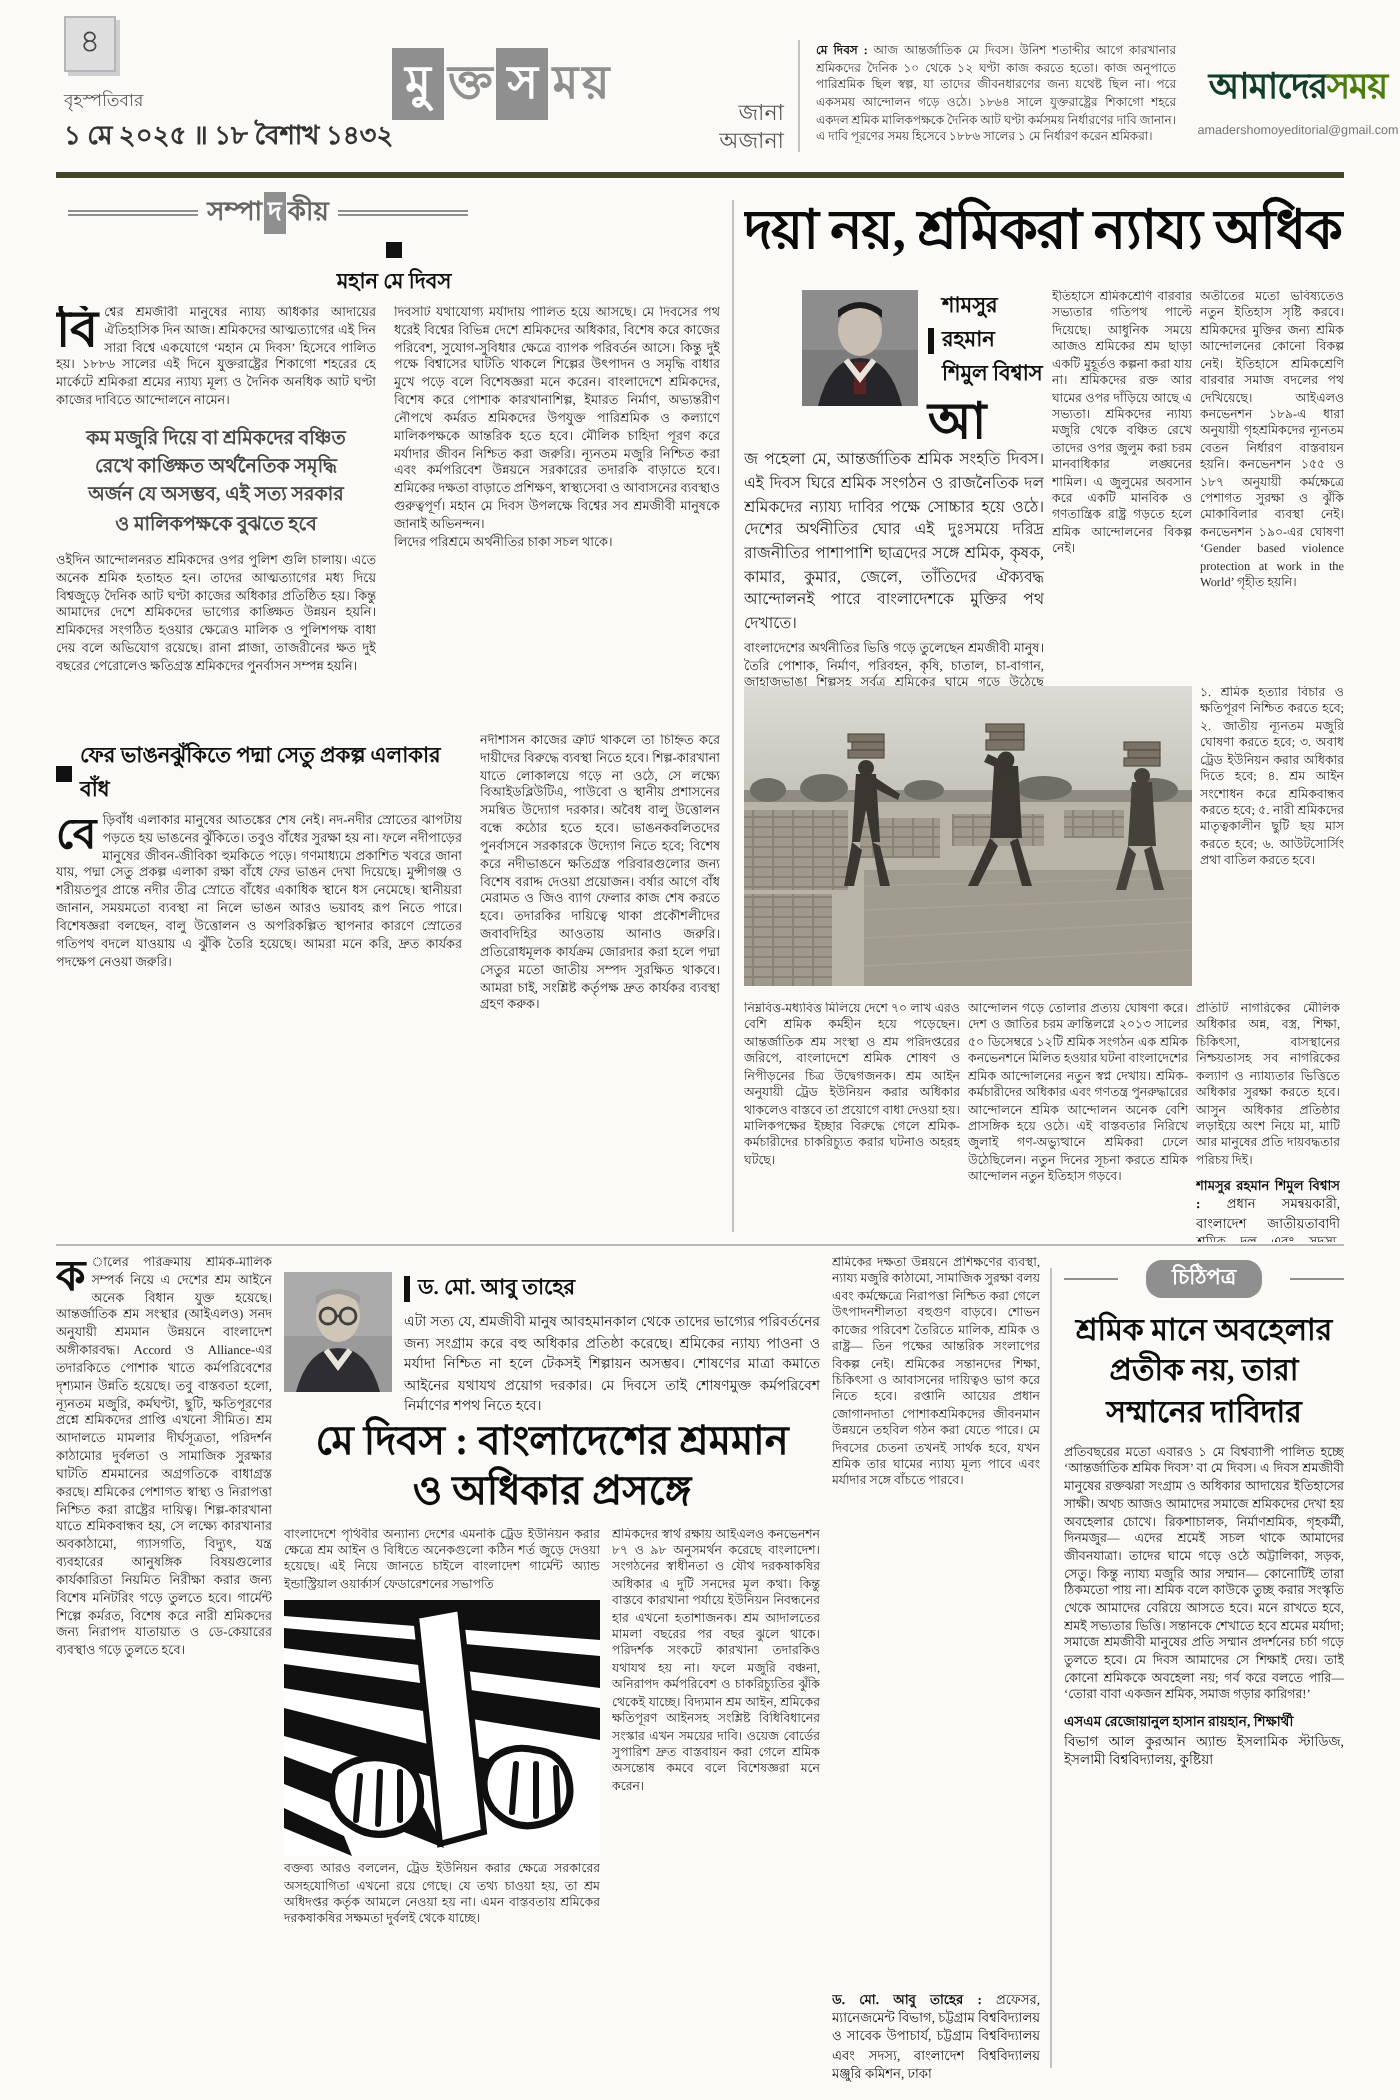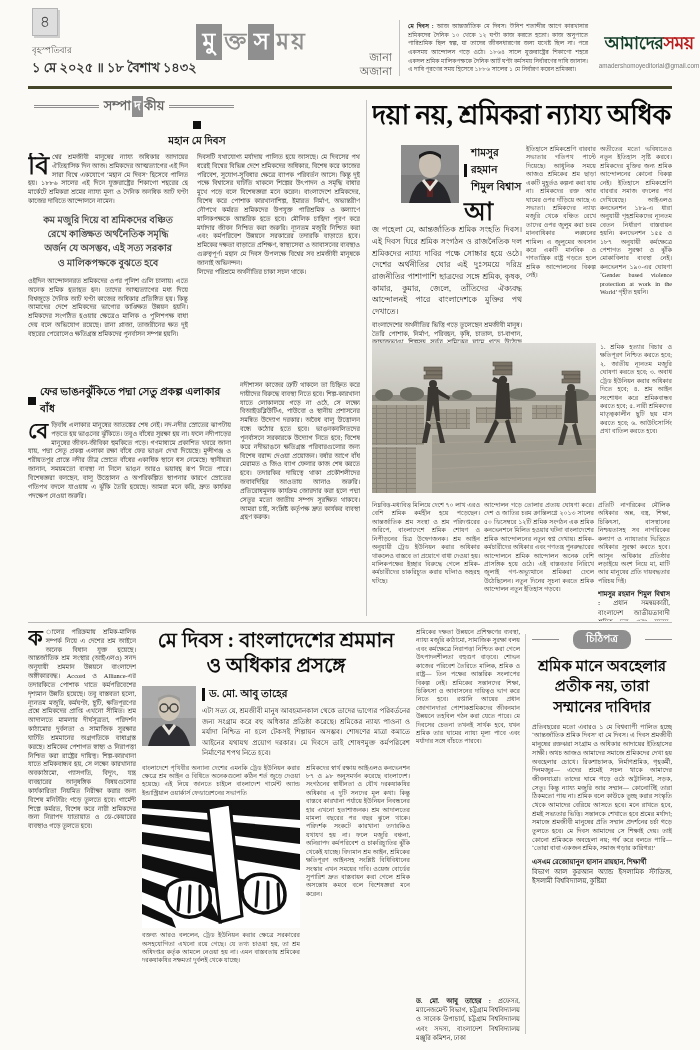--- a/index.html
+++ b/index.html
@@ -21,21 +21,21 @@
   #mlogo { left:168px; top:24px; display:flex; align-items:flex-end; gap:2px; font-family:"Liberation Sans",sans-serif; }
   .mtile { width:26px; height:36px; background:#8f8f8f; color:#fff; font-size:23px; font-weight:bold; display:flex; align-items:center; justify-content:center; }
   .mchar { color:#8f8f8f; font-size:23px; font-weight:bold; height:36px; display:flex; align-items:center; }
 
   #tagline { left:312px; top:26px; width:52px; text-align:right; font-size:11px; color:#555; line-height:1.3; font-family:"Liberation Sans",sans-serif;margin-top:24px; }
   .vrule { background:#c2c2c2; width:1px; }
   #factbox { left:380px; top:22px; width:180px; font-size:6px; line-height:1.45; text-align:justify; color:#3a3a3a; }
   #factbox b { color:#111; }
   #brand { left:570px; top:30px; width:102px; text-align:center; font-family:"Liberation Sans",sans-serif; }
   #brand .b1 { color:#123d27; font-weight:bold; font-size:17.5px; letter-spacing:-.5px; }
-  #brand .b2 { color:#b91c1c; font-weight:bold; font-size:17.5px; letter-spacing:-.5px; }
+  #brand .b2 { color:#4d7c0f; font-weight:bold; font-size:17.5px; letter-spacing:-.5px; }
   #brand .mail { font-size:6.3px; color:#777; margin-top:3px; font-family:"Liberation Sans",sans-serif; }
   #hrule { left:28px; top:86px; width:644px; height:3px; background:#45452a; }
 
   
   .orn { display:flex; align-items:center; gap:5px; margin:2px 0 4px 6px; width:200px; }
   .orn .line { flex:1; height:3px; border-top:1px solid #8f8f8f; border-bottom:1px solid #8f8f8f; }
   .orn .lbl { font-size:13px; font-weight:bold; color:#666; display:flex; align-items:center; font-family:"Liberation Sans",sans-serif; }
   .orn .lbl .bx { background:#8f8f8f; color:#fff; padding:0 2px; margin:0 1px; }
 
   .kicker { font-size:10.5px; font-weight:bold; color:#111; display:flex; align-items:center; gap:4px; margin:3px 0; }
@@ -121,21 +121,21 @@
       <p class="small"><span class="dropcap">বি</span><span>শ্বের শ্রমজীবী মানুষের ন্যায্য অধিকার আদায়ের ঐতিহাসিক দিন আজ। শ্রমিকদের আত্মত্যাগের এই দিন সারা বিশ্বে একযোগে ‘মহান মে দিবস’ হিসেবে পালিত হয়। ১৮৮৬ সালের এই দিনে যুক্তরাষ্ট্রের শিকাগো শহরের হে মার্কেটে শ্রমিকরা শ্রমের ন্যায্য মূল্য ও দৈনিক অনধিক আট ঘণ্টা কাজের দাবিতে আন্দোলনে নামেন।</span></p>
       <div class="pullquote">কম মজুরি দিয়ে বা শ্রমিকদের বঞ্চিত রেখে কাঙ্ক্ষিত অর্থনৈতিক সমৃদ্ধি অর্জন যে অসম্ভব, এই সত্য সরকার ও মালিকপক্ষকে বুঝতে হবে</div>
       <p class="small">ওইদিন আন্দোলনরত শ্রমিকদের ওপর পুলিশ গুলি চালায়। এতে অনেক শ্রমিক হতাহত হন। তাদের আত্মত্যাগের মধ্য দিয়ে বিশ্বজুড়ে দৈনিক আট ঘণ্টা কাজের অধিকার প্রতিষ্ঠিত হয়। কিন্তু আমাদের দেশে শ্রমিকদের ভাগ্যের কাঙ্ক্ষিত উন্নয়ন হয়নি। শ্রমিকদের সংগঠিত হওয়ার ক্ষেত্রেও মালিক ও পুলিশপক্ষ বাধা দেয় বলে অভিযোগ রয়েছে। রানা প্লাজা, তাজরীনের ক্ষত দুই বছরের পেরোলেও ক্ষতিগ্রস্ত শ্রমিকদের পুনর্বাসন সম্পন্ন হয়নি।</p>
     </div>
     <div style="width:163px;" class="clip">
       <p class="small">দিবসটি যথাযোগ্য মর্যাদায় পালিত হয়ে আসছে। মে দিবসের পথ ধরেই বিশ্বের বিভিন্ন দেশে শ্রমিকদের অধিকার, বিশেষ করে কাজের পরিবেশ, সুযোগ-সুবিধার ক্ষেত্রে ব্যাপক পরিবর্তন আসে। কিন্তু দুই পক্ষে বিশ্বাসের ঘাটতি থাকলে শিল্পের উৎপাদন ও সমৃদ্ধি বাধার মুখে পড়ে বলে বিশেষজ্ঞরা মনে করেন। বাংলাদেশে শ্রমিকদের, বিশেষ করে পোশাক কারখানাশিল্প, ইমারত নির্মাণ, অভ্যন্তরীণ নৌপথে কর্মরত শ্রমিকদের উপযুক্ত পারিশ্রমিক ও কল্যাণে মালিকপক্ষকে আন্তরিক হতে হবে। মৌলিক চাহিদা পূরণ করে মর্যাদার জীবন নিশ্চিত করা জরুরি। ন্যূনতম মজুরি নিশ্চিত করা এবং কর্মপরিবেশ উন্নয়নে সরকারের তদারকি বাড়াতে হবে। শ্রমিকের দক্ষতা বাড়াতে প্রশিক্ষণ, স্বাস্থ্যসেবা ও আবাসনের ব্যবস্থাও গুরুত্বপূর্ণ। মহান মে দিবস উপলক্ষে বিশ্বের সব শ্রমজীবী মানুষকে জানাই অভিনন্দন।</p>
       <p class="small">লিদের পরিশ্রমে অর্থনীতির চাকা সচল থাকে।</p>
     </div>
   </div>
 
-  <div style="display:flex;gap:9px;height:252px;margin-top:16px;">
+  <div style="display:flex;gap:9px;height:252px;margin-top:2px;">
     <div style="width:203px;" class="clip">
       <div class="kicker">
         <span class="sqbullet"></span>
         <span>ফের ভাঙনঝুঁকিতে পদ্মা সেতু প্রকল্প এলাকার বাঁধ</span>
       </div>
       <p class="small"><span class="dropcap sm">বে</span><span>ড়িবাঁধ এলাকার মানুষের আতঙ্কের শেষ নেই। নদ-নদীর স্রোতের ঝাপটায় পড়তে হয় ভাঙনের ঝুঁকিতে। তবুও বাঁধের সুরক্ষা হয় না। ফলে নদীপাড়ের মানুষের জীবন-জীবিকা হুমকিতে পড়ে। গণমাধ্যমে প্রকাশিত খবরে জানা যায়, পদ্মা সেতু প্রকল্প এলাকা রক্ষা বাঁধে ফের ভাঙন দেখা দিয়েছে। মুন্সীগঞ্জ ও শরীয়তপুর প্রান্তে নদীর তীব্র স্রোতে বাঁধের একাধিক স্থানে ধস নেমেছে। স্থানীয়রা জানান, সময়মতো ব্যবস্থা না নিলে ভাঙন আরও ভয়াবহ রূপ নিতে পারে। বিশেষজ্ঞরা বলছেন, বালু উত্তোলন ও অপরিকল্পিত স্থাপনার কারণে স্রোতের গতিপথ বদলে যাওয়ায় এ ঝুঁকি তৈরি হয়েছে। আমরা মনে করি, দ্রুত কার্যকর পদক্ষেপ নেওয়া জরুরি।</span></p>
     </div>
     <div style="width:120px;" class="clip">
       <p class="small">নদীশাসন কাজের ত্রুটি থাকলে তা চিহ্নিত করে দায়ীদের বিরুদ্ধে ব্যবস্থা নিতে হবে। শিল্প-কারখানা যাতে লোকালয়ে গড়ে না ওঠে, সে লক্ষ্যে বিআইডব্লিউটিএ, পাউবো ও স্থানীয় প্রশাসনের সমন্বিত উদ্যোগ দরকার। অবৈধ বালু উত্তোলন বন্ধে কঠোর হতে হবে। ভাঙনকবলিতদের পুনর্বাসনে সরকারকে উদ্যোগ নিতে হবে; বিশেষ করে নদীভাঙনে ক্ষতিগ্রস্ত পরিবারগুলোর জন্য বিশেষ বরাদ্দ দেওয়া প্রয়োজন। বর্ষার আগে বাঁধ মেরামত ও জিও ব্যাগ ফেলার কাজ শেষ করতে হবে। তদারকির দায়িত্বে থাকা প্রকৌশলীদের জবাবদিহির আওতায় আনাও জরুরি। প্রতিরোধমূলক কার্যক্রম জোরদার করা হলে পদ্মা সেতুর মতো জাতীয় সম্পদ সুরক্ষিত থাকবে। আমরা চাই, সংশ্লিষ্ট কর্তৃপক্ষ দ্রুত কার্যকর ব্যবস্থা গ্রহণ করুক।</p>
     </div>
@@ -278,24 +278,20 @@
 
 <div class="abs" style="left:28px;top:622px;width:644px;height:1px;background:#b9b9b9;"></div>
 
 <div class="abs clip" style="left:28px;top:628px;width:492px;height:414px;">
   <div style="display:flex;gap:6px;height:414px;">
     <div style="width:108px;" class="clip">
       <p class="small"><span class="dropcap sm">ক</span><span>ালের পরিক্রমায় শ্রমিক-মালিক সম্পর্ক নিয়ে এ দেশের শ্রম আইনে অনেক বিধান যুক্ত হয়েছে। আন্তর্জাতিক শ্রম সংস্থার (আইএলও) সনদ অনুযায়ী শ্রমমান উন্নয়নে বাংলাদেশ অঙ্গীকারবদ্ধ। Accord ও Alliance-এর তদারকিতে পোশাক খাতে কর্মপরিবেশের দৃশ্যমান উন্নতি হয়েছে। তবু বাস্তবতা হলো, ন্যূনতম মজুরি, কর্মঘণ্টা, ছুটি, ক্ষতিপূরণের প্রশ্নে শ্রমিকদের প্রাপ্তি এখনো সীমিত। শ্রম আদালতে মামলার দীর্ঘসূত্রতা, পরিদর্শন কাঠামোর দুর্বলতা ও সামাজিক সুরক্ষার ঘাটতি শ্রমমানের অগ্রগতিকে বাধাগ্রস্ত করছে। শ্রমিকের পেশাগত স্বাস্থ্য ও নিরাপত্তা নিশ্চিত করা রাষ্ট্রের দায়িত্ব। শিল্প-কারখানা যাতে শ্রমিকবান্ধব হয়, সে লক্ষ্যে কারখানার অবকাঠামো, গ্যাসগতি, বিদ্যুৎ, যন্ত্র ব্যবহারের আনুষঙ্গিক বিষয়গুলোর কার্যকারিতা নিয়মিত নিরীক্ষা করার জন্য বিশেষ মনিটরিং গড়ে তুলতে হবে। গার্মেন্ট শিল্পে কর্মরত, বিশেষ করে নারী শ্রমিকদের জন্য নিরাপদ যাতায়াত ও ডে-কেয়ারের ব্যবস্থাও গড়ে তুলতে হবে।</span></p>
     </div>
 
     <div style="width:268px;">
-      <div style="font-size:20px;font-weight:bold;text-align:center;line-height:1.25;color:#0d0d0d;">
-        <div>মে দিবস : বাংলাদেশের শ্রমমান</div>
-        <div>ও অধিকার প্রসঙ্গে</div>
-      </div>
       <div style="display:flex;gap:6px;margin-top:8px;">
         <svg class="photo-frame" width="54" height="60" viewBox="0 0 54 60">
           <rect width="54" height="60" fill="#9a9a9a"></rect>
           <rect width="54" height="32" fill="#ababab"></rect>
           <ellipse cx="27" cy="22" rx="11" ry="13" fill="#cfc6b8"></ellipse>
           <path d="M16 16 Q27 6 38 16 L38 12 Q27 5 16 12 Z" fill="#9e9c98"></path>
           <g stroke="#40403e" stroke-width="1.4" fill="none">
             <circle cx="22" cy="22" r="4"></circle>
               <circle cx="32" cy="22" r="4"></circle>
               <line x1="26" y1="22" x2="28" y2="22"></line>
@@ -303,20 +299,24 @@
           <path d="M6 60 Q12 38 27 38 Q42 38 48 60 Z" fill="#2e2e32"></path>
           <path d="M21 39 L27 47 L33 39" stroke="#e8e4dc" stroke-width="3" fill="none"></path>
         </svg>
         <div style="flex:1;">
           <div class="byline">
             <span class="bybar"></span>
             <span>ড. মো. আবু তাহের</span>
           </div>
           <p class="lede" style="margin-top:3px;font-size:7px;">এটা সত্য যে, শ্রমজীবী মানুষ আবহমানকাল থেকে তাদের ভাগ্যের পরিবর্তনের জন্য সংগ্রাম করে বহু অধিকার প্রতিষ্ঠা করেছে। শ্রমিকের ন্যায্য পাওনা ও মর্যাদা নিশ্চিত না হলে টেকসই শিল্পায়ন অসম্ভব। শোষণের মাত্রা কমাতে আইনের যথাযথ প্রয়োগ দরকার। মে দিবসে তাই শোষণমুক্ত কর্মপরিবেশ নির্মাণের শপথ নিতে হবে।</p>
         </div>
+      </div>
+      <div style="font-size:20px;font-weight:bold;text-align:center;line-height:1.25;color:#0d0d0d;">
+        <div>মে দিবস : বাংলাদেশের শ্রমমান</div>
+        <div>ও অধিকার প্রসঙ্গে</div>
       </div>
 
       <div style="display:flex;gap:6px;margin-top:5px;height:268px;">
         <div style="width:158px;" class="clip">
           <p class="small2">বাংলাদেশে পৃথিবীর অন্যান্য দেশের এমনকি ট্রেড ইউনিয়ন করার ক্ষেত্রে শ্রম আইন ও বিধিতে অনেকগুলো কঠিন শর্ত জুড়ে দেওয়া হয়েছে। এই নিয়ে জানতে চাইলে বাংলাদেশ গার্মেন্ট অ্যান্ড ইন্ডাস্ট্রিয়াল ওয়ার্কার্স ফেডারেশনের সভাপতি</p>
           <svg class="photo-frame" width="158" height="128" viewBox="0 0 158 128" style="margin:3px 0;">
             <rect width="158" height="128" fill="#ffffff"></rect>
             <g fill="#101010">
               <polygon points="0,0 158,0 158,20 0,8"></polygon>
               <polygon points="0,14 158,28 158,44 0,24"></polygon>

